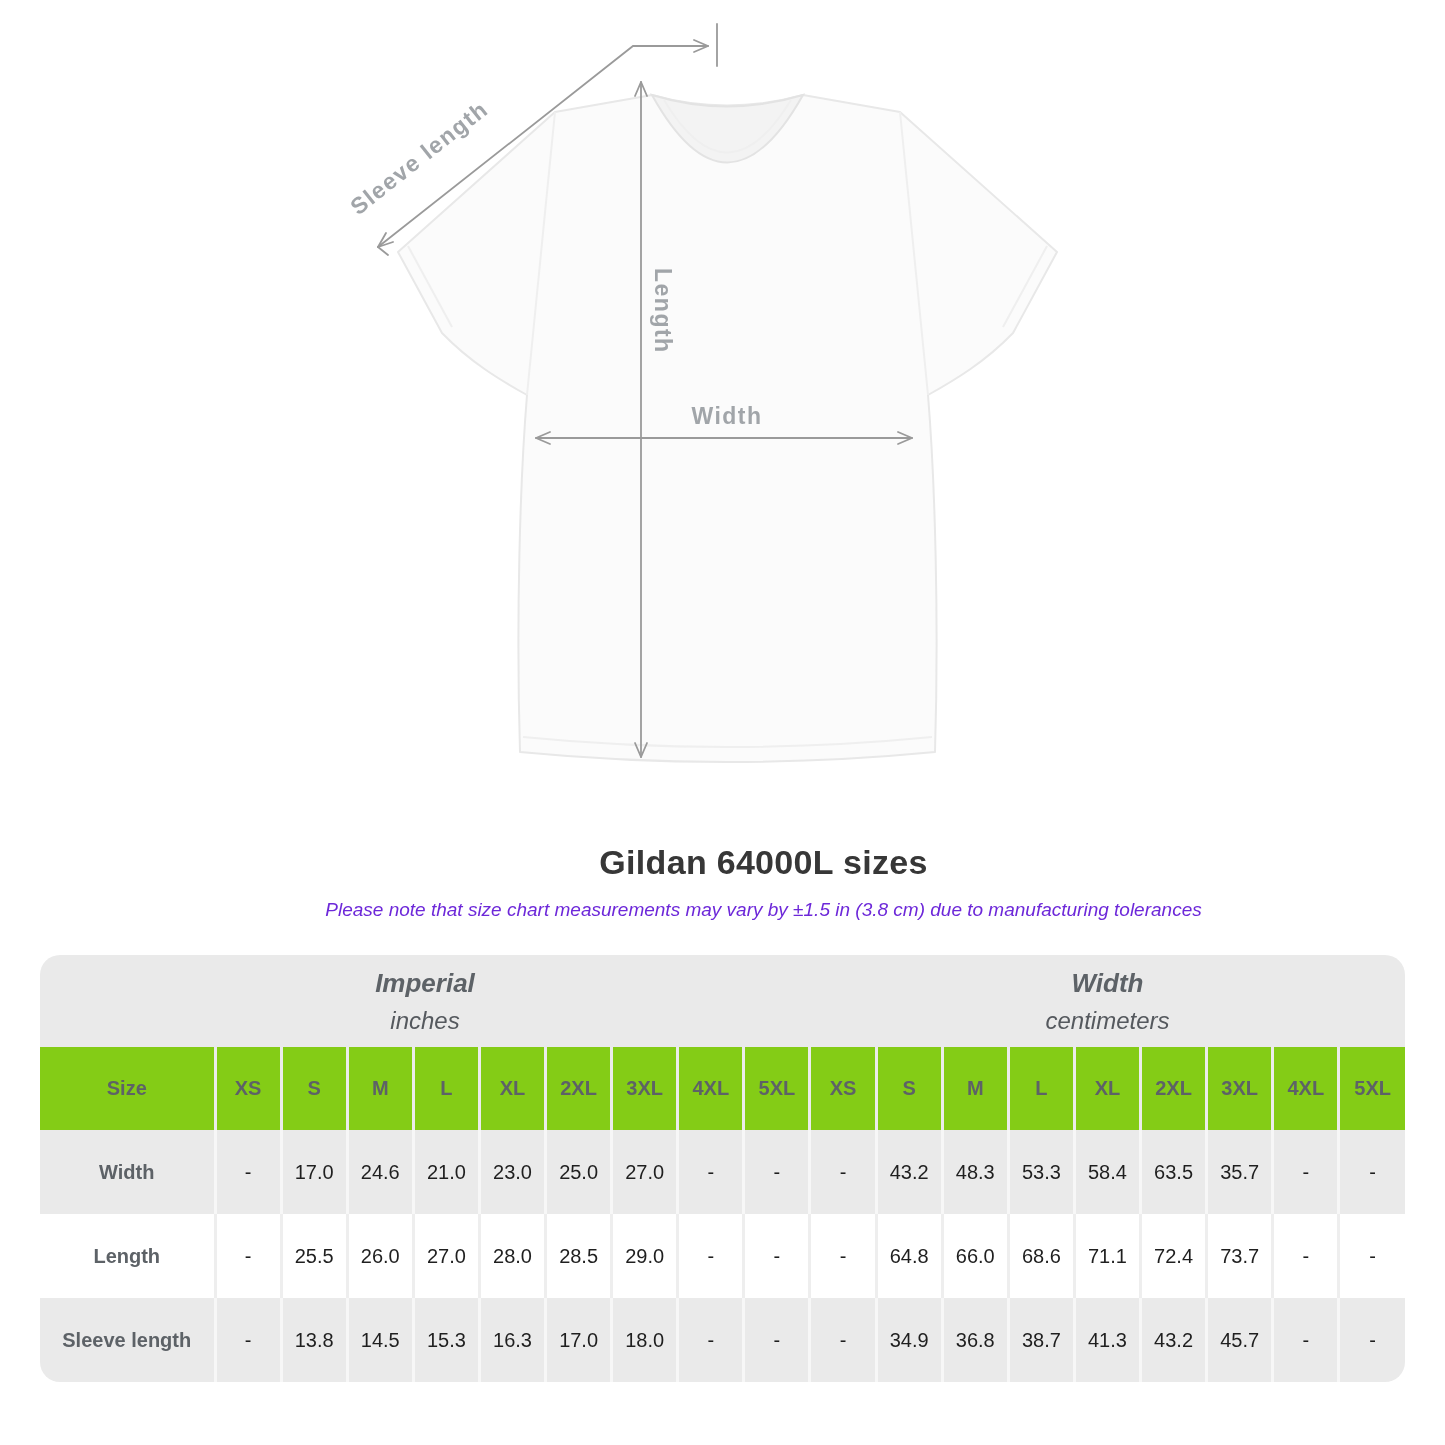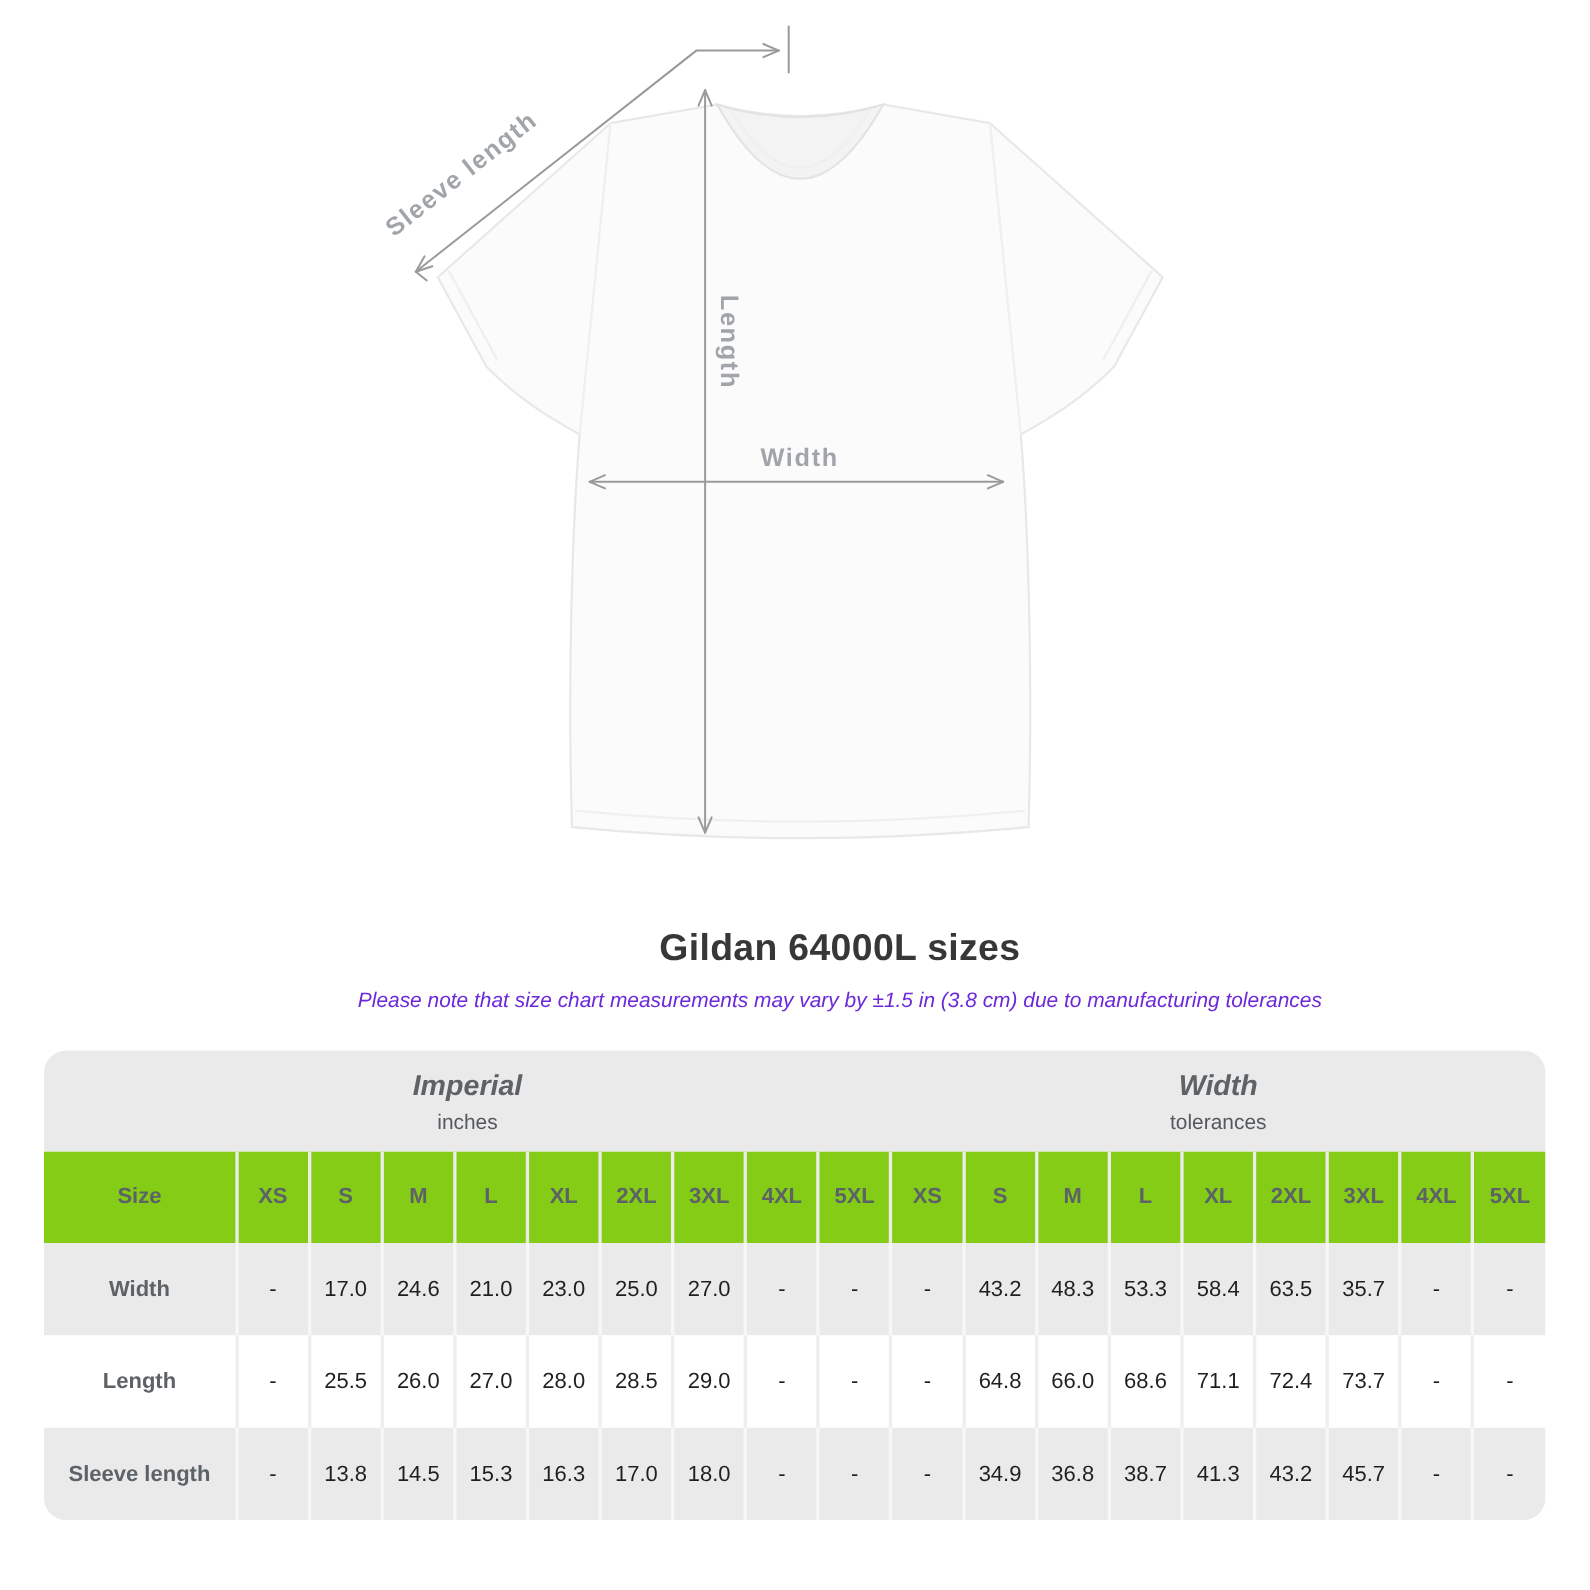--- a/index.html
+++ b/index.html
@@ -20,21 +20,21 @@
   .heading{position:absolute;top:843px;left:0;width:100%;text-align:center;padding-left:41px;}
   .heading h1{margin:0;font-size:34px;font-weight:700;color:#373737;letter-spacing:.3px;}
   .heading p{margin:17px 0 0 0;font-size:19px;font-style:italic;color:#6d28d9;}
   
   .table-wrap{position:absolute;top:955px;left:40px;width:1365px;border-radius:20px;overflow:hidden;}
   table{width:100%;border-collapse:collapse;table-layout:fixed;}
   col.c-label{width:175px;}
   th,td{text-align:center;vertical-align:middle;padding:0;}
   .unit-row th{height:92px;background:#eaeaea;}
   .unit-name{font-size:26px;font-weight:700;font-style:italic;color:#5d6267;}
-  .unit-sub{margin-top:8px;font-size:19px;font-weight:400;color:#55595e;}
+  .unit-sub{margin-top:8px;font-size:24px;font-style:italic;font-weight:400;color:#55595e;}
   tr.sizes th{height:83px;background:#84cc16;font-size:20px;font-weight:700;color:#5d6267;
     border-left:3px solid #ececec;}
   tr.sizes th:first-child{border-left:none;}
   tr.data{height:84px;font-size:20px;}
   tr.data th.rowhead{font-size:20px;font-weight:700;color:#5d6267;}
   tr.data td{font-weight:400;color:#1f1f1f;}
   tr.stripe th,tr.stripe td{background:#eaeaea;border-left:3px solid #f7f7f7;}
   tr.plain th,tr.plain td{background:#ffffff;border-left:3px solid #eeeeee;}
   tr.stripe th:first-child,tr.plain th:first-child{border-left:none;}
 </style>
@@ -98,21 +98,21 @@
       </colgroup>
 
       <tbody>
           <tr class="unit-row">
         <th colspan="10">
           <div class="unit-name">Imperial</div>
           <div class="unit-sub">inches</div>
         </th>
         <th colspan="9">
           <div class="unit-name">Width</div>
-          <div class="unit-sub">tolerances</div>
+          <div class="unit-sub">centimeters</div>
         </th>
       </tr>
 
       <tr class="sizes">
         <th class="rowhead">Size</th>
         <th>XS</th>
         <th>S</th>
         <th>M</th>
         <th>L</th>
         <th>XL</th>

